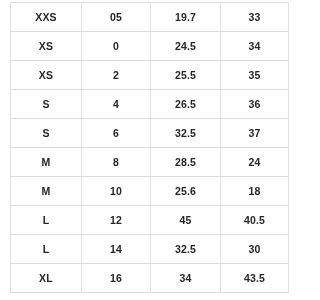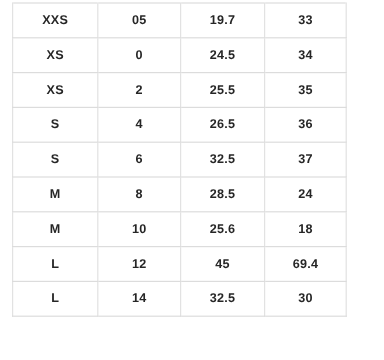--- a/index.html
+++ b/index.html
@@ -119,23 +119,29 @@
       <tr>
         <td>M</td>
         <td>10</td>
         <td>25.6</td>
         <td>18</td>
       </tr>
       <tr>
         <td>L</td>
         <td>12</td>
         <td>45</td>
-        <td>69.4</td>
+        <td>40.5</td>
       </tr>
       <tr>
         <td>L</td>
         <td>14</td>
         <td>32.5</td>
         <td>30</td>
       </tr>
+      <tr>
+        <td>XL</td>
+        <td>16</td>
+        <td>34</td>
+        <td>43.5</td>
+      </tr>
     </tbody>
   </table>
 </div>
 
 </body></html>

